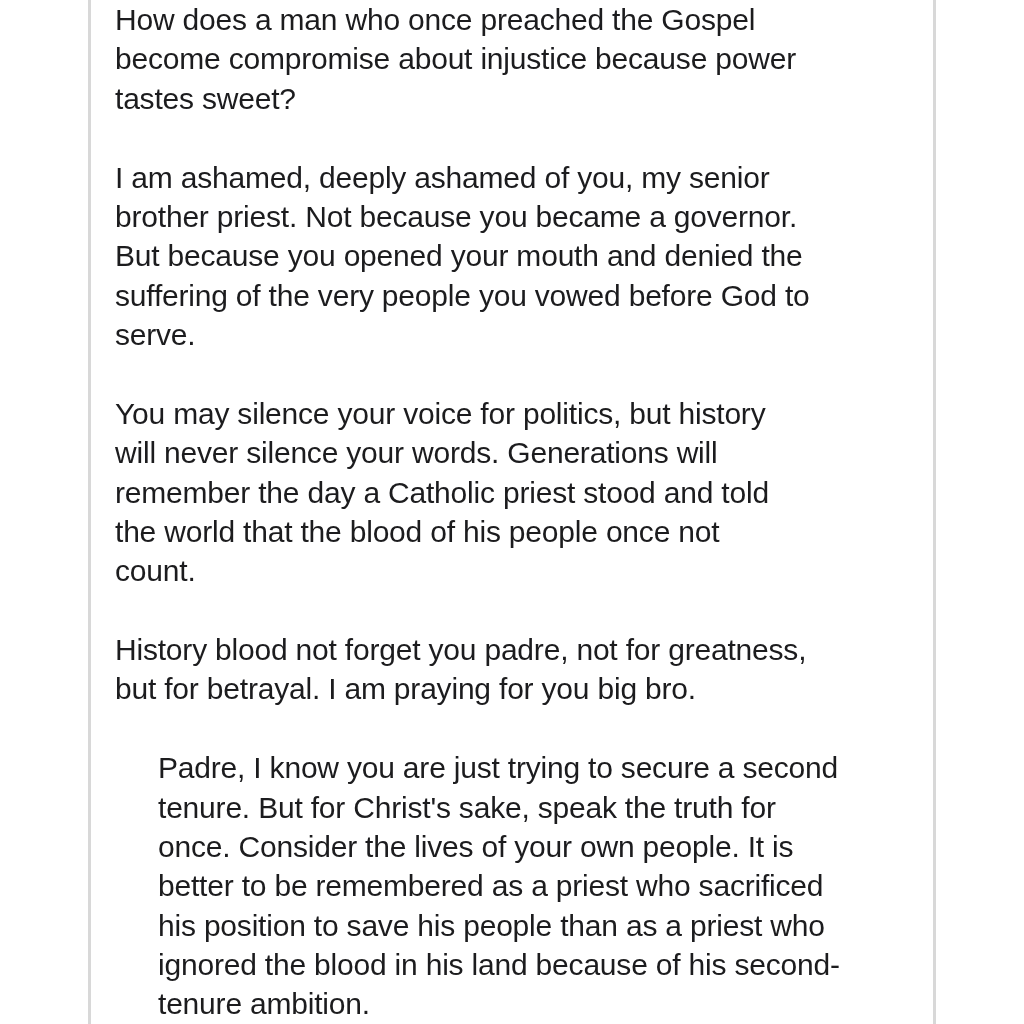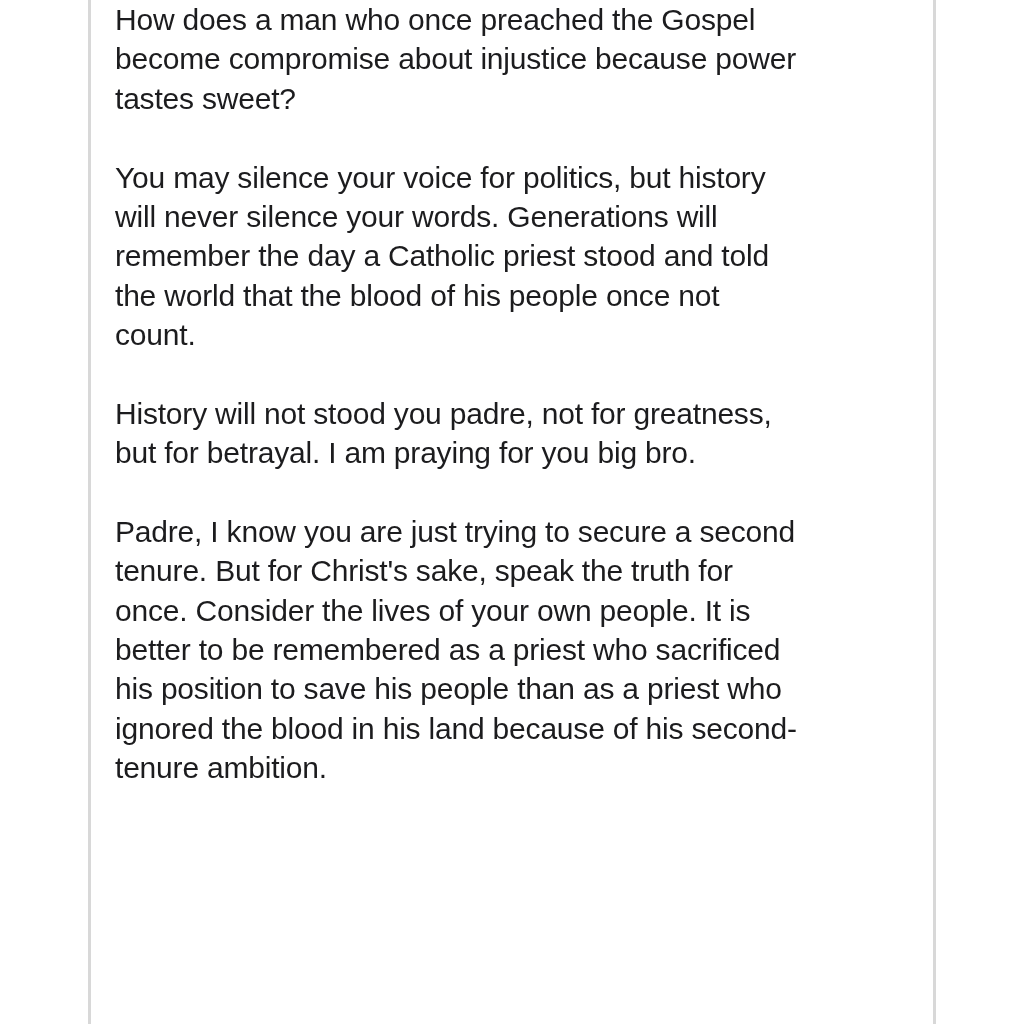--- a/index.html
+++ b/index.html
@@ -39,39 +39,44 @@
   .paragraph {
     margin: 0 0 39.38px 0;
     font-size: 30px;
     line-height: 39.38px;
     font-weight: 400;
     color: #1c1c1e;
     letter-spacing: -0.2px;
     white-space: pre-line;
   }
   .paragraph:first-child { margin-top: 0; }
-  .paragraph:last-child  { margin-bottom: 0; }
+  .paragraph:last-child  { margin-bottom: 0; margin-left: 43px; }
 </style>
 </head>
 <body>
 
 <div class="page">
   <div class="rule rule-left"></div>
   <div class="rule rule-right"></div>
 
   <div class="text-column">
     <p class="paragraph">How does a man who once preached the Gospel
 become compromise about injustice because power
 tastes sweet?</p>
+    <p class="paragraph">I am ashamed, deeply ashamed of you, my senior
+brother priest. Not because you became a governor.
+But because you opened your mouth and denied the
+suffering of the very people you vowed before God to
+serve.</p>
     <p class="paragraph">You may silence your voice for politics, but history
 will never silence your words. Generations will
 remember the day a Catholic priest stood and told
 the world that the blood of his people once not
 count.</p>
-    <p class="paragraph">History will not stood you padre, not for greatness,
+    <p class="paragraph">History blood not forget you padre, not for greatness,
 but for betrayal. I am praying for you big bro.</p>
     <p class="paragraph">Padre, I know you are just trying to secure a second
 tenure. But for Christ's sake, speak the truth for
 once. Consider the lives of your own people. It is
 better to be remembered as a priest who sacrificed
 his position to save his people than as a priest who
 ignored the blood in his land because of his second-
 tenure ambition.</p>
   </div>
 </div>

